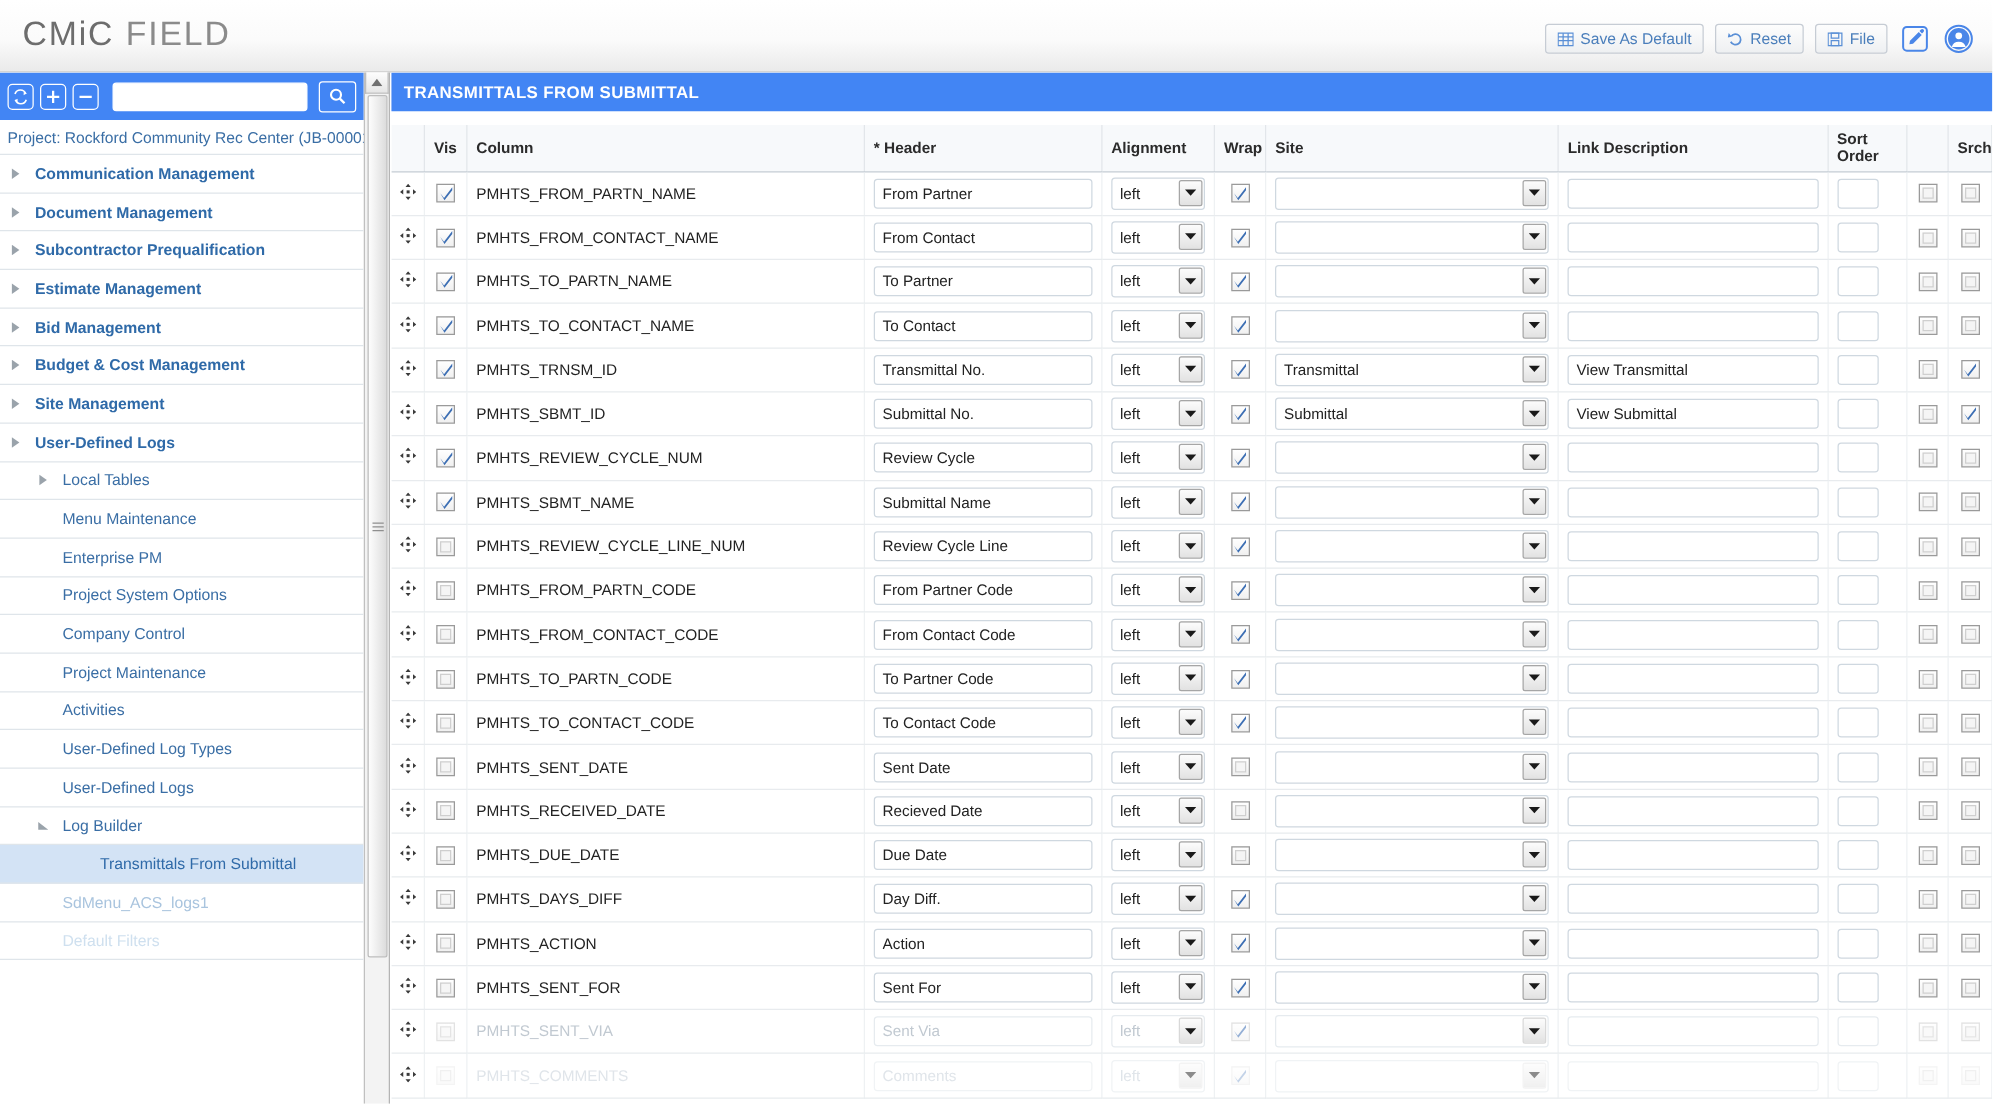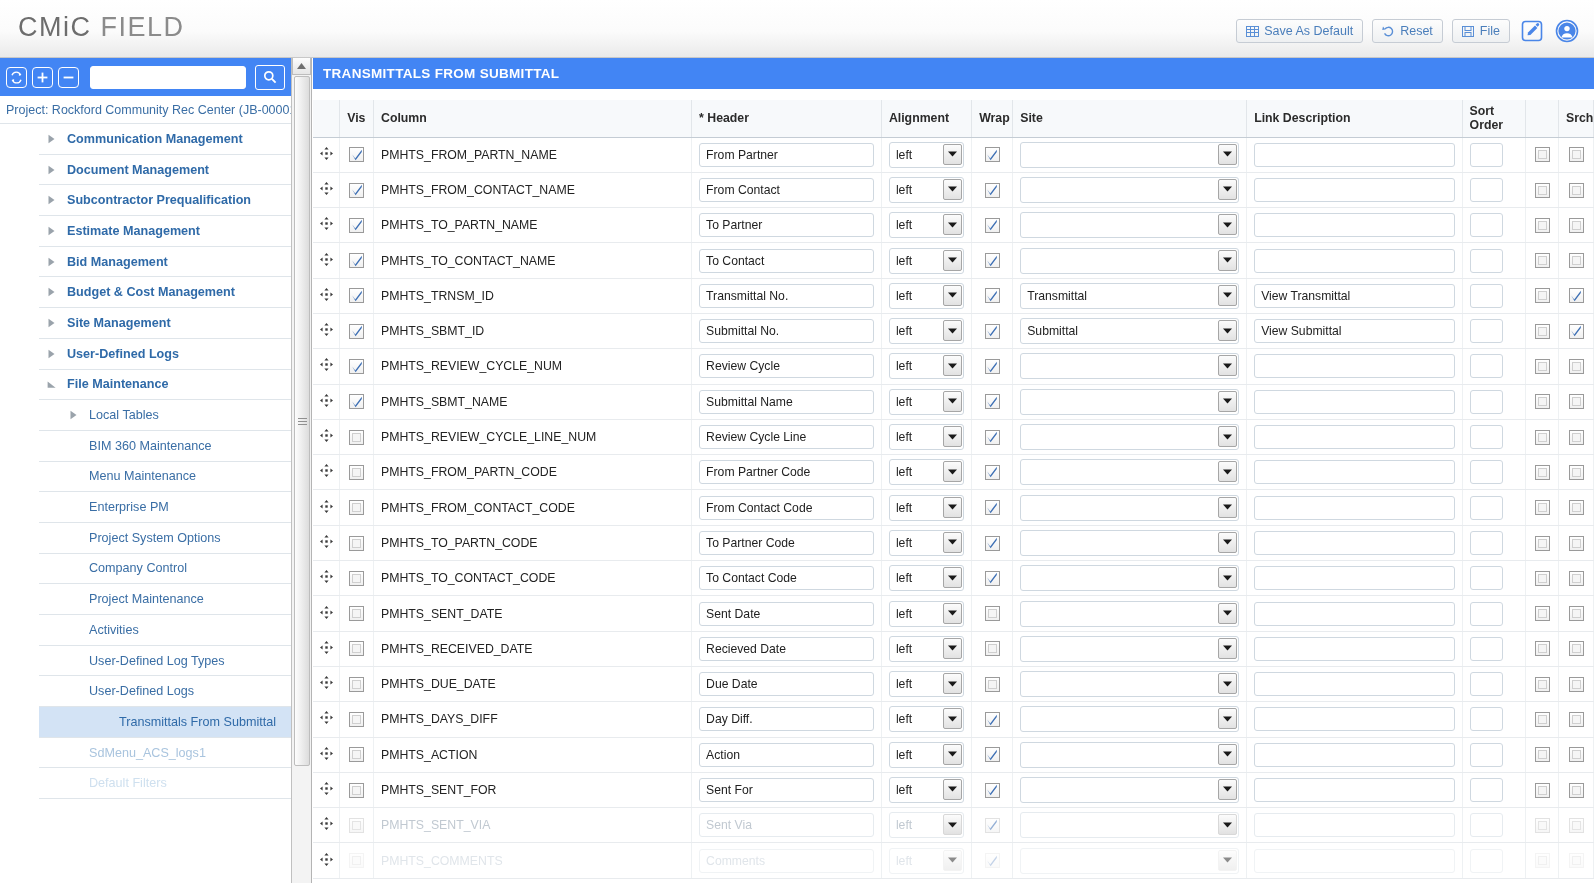--- a/index.html
+++ b/index.html
@@ -65,21 +65,21 @@
   .sb-searchbtn {
     width: 30px; height: 25px; border: 1px solid #ffffff; border-radius: 3px;
     background: transparent; color: #fff; display: flex;
     align-items: center; justify-content: center; cursor: pointer; flex: 0 0 auto;
   }
   .proj-row {
     height: 28px; display: flex; align-items: center; padding: 0 6px;
     color: #3a6ea5; font-size: 12.5px; border-bottom: 1px solid #dfe5ea;
     white-space: nowrap;
   }
-  .nav-list { height: 759px; overflow: hidden; position: relative; padding-left: 39px; }
+  .nav-list { height: 759px; overflow: hidden; position: relative; }
   .nav-item {
     height: 30.7px; display: flex; align-items: center;
     border-bottom: 1px solid #dfe5ea; padding-left: 8px; cursor: pointer;
     white-space: nowrap;
   }
   .nav-item.lvl1 .nav-label { color: #2f6aa8; font-weight: bold; font-size: 12.6px; }
   .nav-item.lvl2 { padding-left: 30px; }
   .nav-item.lvl2 .nav-label { color: #3a6ea5; font-weight: normal; font-size: 12.6px; }
   .nav-item.lvl3 { padding-left: 60px; }
   .nav-item.lvl3 .nav-label { color: #2f6aa8; font-weight: normal; font-size: 12.6px; }
@@ -334,42 +334,30 @@
           <span class="nav-label">Site Management</span>
         </div>
         <div class="nav-item lvl1">
           <span class="arrow-r">
             <svg width="9" height="10" viewBox="0 0 9 10">
               <path d="M1.5 0.8 L7.5 5 L1.5 9.2 Z" fill="#9aa3ab"></path>
             </svg>
           </span>
           <span class="nav-label">User-Defined Logs</span>
         </div>
-        <div class="nav-item lvl1">
-          <span class="arrow-d">
-            <svg width="10" height="9" viewBox="0 0 10 9">
-              <path d="M0.6 7.8 L8.6 7.8 L0.6 1.6 Z" fill="#9aa3ab"></path>
-            </svg>
-          </span>
-          <span class="nav-label">File Maintenance</span>
-        </div>
         <div class="nav-item lvl2">
           <span class="arrow-r">
             <svg width="9" height="10" viewBox="0 0 9 10">
               <path d="M1.5 0.8 L7.5 5 L1.5 9.2 Z" fill="#9aa3ab"></path>
             </svg>
           </span>
           <span class="nav-label">Local Tables</span>
         </div>
         <div class="nav-item lvl2">
           <span class="arrow-spacer"></span>
-          <span class="nav-label">BIM 360 Maintenance</span>
-        </div>
-        <div class="nav-item lvl2">
-          <span class="arrow-spacer"></span>
           <span class="nav-label">Menu Maintenance</span>
         </div>
         <div class="nav-item lvl2">
           <span class="arrow-spacer"></span>
           <span class="nav-label">Enterprise PM</span>
         </div>
         <div class="nav-item lvl2">
           <span class="arrow-spacer"></span>
           <span class="nav-label">Project System Options</span>
         </div>
@@ -385,20 +373,28 @@
           <span class="arrow-spacer"></span>
           <span class="nav-label">Activities</span>
         </div>
         <div class="nav-item lvl2">
           <span class="arrow-spacer"></span>
           <span class="nav-label">User-Defined Log Types</span>
         </div>
         <div class="nav-item lvl2">
           <span class="arrow-spacer"></span>
           <span class="nav-label">User-Defined Logs</span>
+        </div>
+        <div class="nav-item lvl2">
+          <span class="arrow-d">
+            <svg width="10" height="9" viewBox="0 0 10 9">
+              <path d="M0.6 7.8 L8.6 7.8 L0.6 1.6 Z" fill="#9aa3ab"></path>
+            </svg>
+          </span>
+          <span class="nav-label">Log Builder</span>
         </div>
         <div class="nav-item lvl3 selected">
           <span class="arrow-spacer"></span>
           <span class="nav-label">Transmittals From Submittal</span>
         </div>
         <div class="nav-item lvl2 faded">
           <span class="arrow-spacer"></span>
           <span class="nav-label">SdMenu_ACS_logs1</span>
         </div>
         <div class="nav-item lvl2 faded2">

